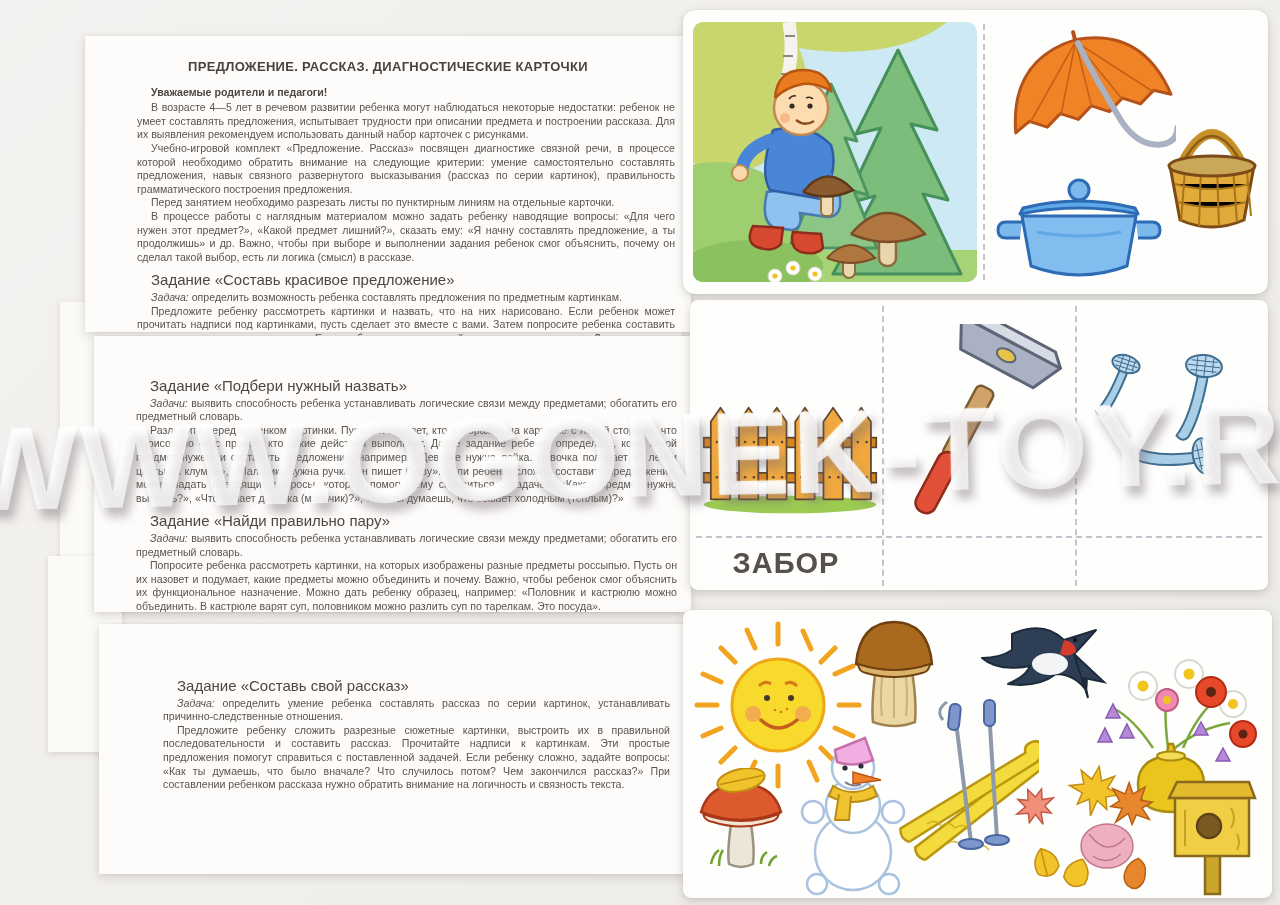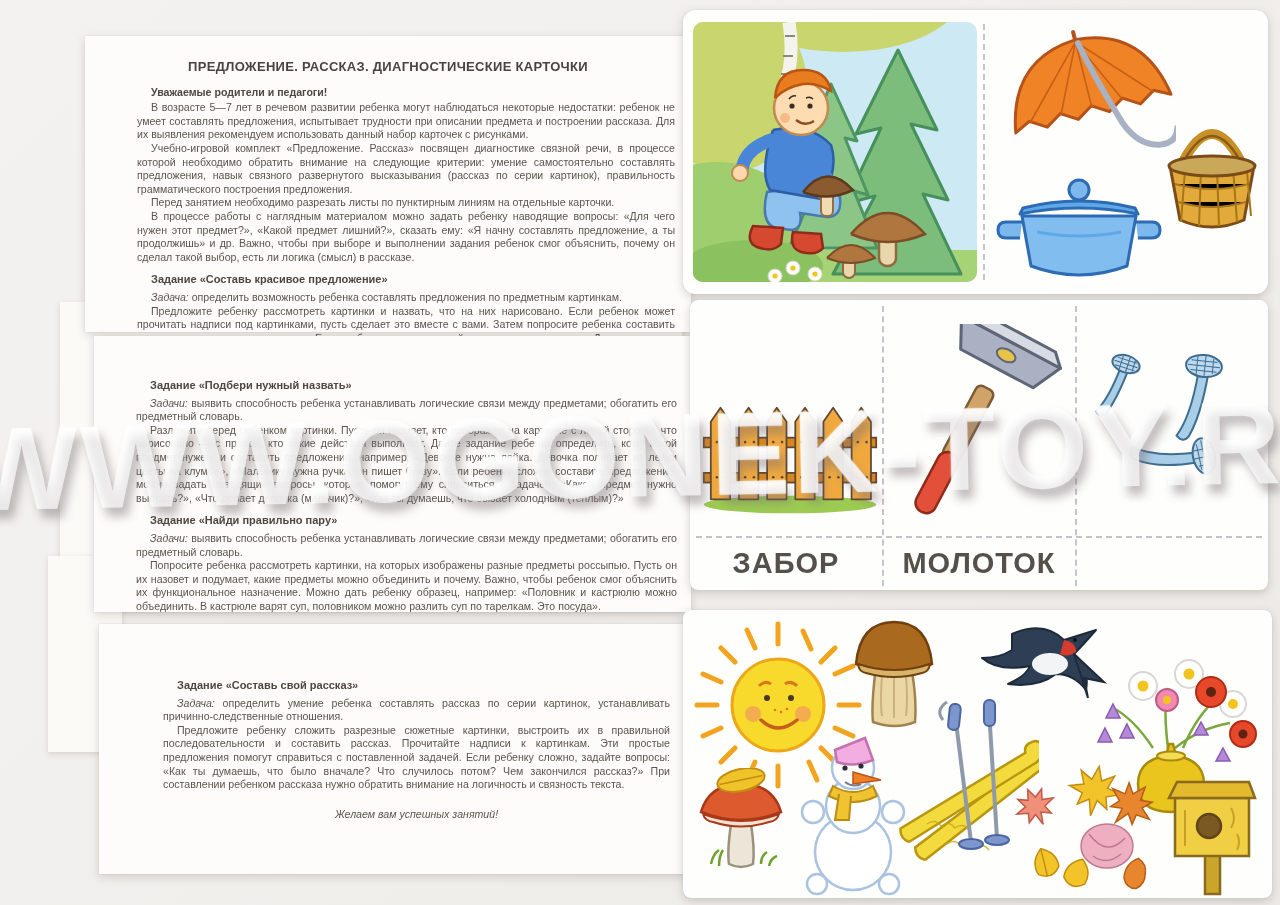--- a/index.html
+++ b/index.html
@@ -4,21 +4,21 @@
 <style>
   html,body{margin:0;padding:0;}
   body{font-family:"Liberation Sans","DejaVu Sans",sans-serif;background:#e9e6e3;}
   #photo{position:relative;width:1280px;height:905px;overflow:hidden;
          background:linear-gradient(135deg,#f4f2f0 0%,#f1efec 55%,#eceae7 100%);}
   .sheet{position:absolute;background:#fdfcfa;box-shadow:0 3px 9px rgba(95,85,78,.22),0 0 1px rgba(0,0,0,.15);}
   .underlay{position:absolute;background:#fbfaf7;box-shadow:0 2px 6px rgba(95,85,78,.18);}
   .card{position:absolute;background:#fefefd;border-radius:12px;box-shadow:0 3px 10px rgba(95,85,78,.26),0 0 1px rgba(0,0,0,.18);}
   .doc{color:#5b544f;font-size:10.6px;line-height:13.6px;}
   .doc p{margin:0;text-indent:14px;text-align:justify;}
-  .doc .task-h{font-weight:bold;color:#4e4741;text-indent:14px;margin:9px 0 4px;font-size:11px;}
+  .doc .task-h{font-weight:normal;color:#4e4741;text-indent:14px;margin:9px 0 4px;font-size:15px;}
   .doc .greet{font-weight:bold;color:#4e4741;text-indent:14px;margin-bottom:2px;}
   .doc .ital{font-style:italic;}
   .title{font-weight:bold;color:#494340;font-size:13px;letter-spacing:.3px;text-align:center;margin:24px 6px 12px;}
   .closing{font-style:italic;text-align:center;margin-top:16px;color:#5b544f;}
   .vdash{position:absolute;border-left:2px dashed #c7c2cc;}
   .hdash{position:absolute;border-top:2px dashed #c7c2cc;}
   .card-label{position:absolute;top:240px;height:46px;width:192px;display:flex;align-items:center;justify-content:center;
               font-weight:bold;font-size:29px;letter-spacing:1px;color:#56504a;}
   .item{position:absolute;}
   .wm{position:absolute;left:-34px;top:388px;width:1300px;z-index:40;pointer-events:none;
@@ -31,21 +31,21 @@
 
 <div id="photo">
 
   <div class="underlay" style="left:60px;top:302px;width:622px;height:308px;"></div>
   <div class="underlay" style="left:48px;top:556px;width:74px;height:196px;"></div>
 
   <div class="sheet doc" style="left:85px;top:36px;width:606px;height:296px;">
     <div class="title">ПРЕДЛОЖЕНИЕ. РАССКАЗ. ДИАГНОСТИЧЕСКИЕ КАРТОЧКИ</div>
     <div style="padding:0 16px 0 52px;">
       <div class="greet">Уважаемые родители и педагоги!</div>
-      <p>В возрасте 5—7 лет в речевом развитии ребенка могут наблюдаться некоторые недостатки: ребенок не умеет составлять предложения, испытывает трудности при описании предмета и построении рассказа. Для их выявления рекомендуем использовать данный набор карточек с рисунками.</p>
+      <p>В возрасте 4—5 лет в речевом развитии ребенка могут наблюдаться некоторые недостатки: ребенок не умеет составлять предложения, испытывает трудности при описании предмета и построении рассказа. Для их выявления рекомендуем использовать данный набор карточек с рисунками.</p>
       <p>Учебно-игровой комплект «Предложение. Рассказ» посвящен диагностике связной речи, в процессе которой необходимо обратить внимание на следующие критерии: умение самостоятельно составлять предложения, навык связного развернутого высказывания (рассказ по серии картинок), правильность грамматического построения предложения.</p>
       <p>Перед занятием необходимо разрезать листы по пунктирным линиям на отдельные карточки.</p>
       <p>В процессе работы с наглядным материалом можно задать ребенку наводящие вопросы: «Для чего нужен этот предмет?», «Какой предмет лишний?», сказать ему: «Я начну составлять предложение, а ты продолжишь» и др. Важно, чтобы при выборе и выполнении задания ребенок смог объяснить, почему он сделал такой выбор, есть ли логика (смысл) в рассказе.</p>
       <div class="task-h">Задание «Составь красивое предложение»</div>
       <p><span class="ital">Задача:</span><span> определить возможность ребенка составлять предложения по предметным картинкам.</span></p>
       <p>Предложите ребенку рассмотреть картинки и назвать, что на них нарисовано. Если ребенок может прочитать надписи под картинками, пусть сделает это вместе с вами. Затем попросите ребенка составить предложение по этим картинкам. Если ребенку сложно, задайте вопросы, например: «Для чего нужен молоток?», «Что можно построить еще, кроме забора?», «Для чего нужен зонтик?», «Какой он?»</p>
     </div>
   </div>
 
   <div class="sheet doc" style="left:94px;top:336px;width:597px;height:276px;">
@@ -57,21 +57,20 @@
       <p><span class="ital">Задачи:</span><span> выявить способность ребенка устанавливать логические связи между предметами; обогатить его предметный словарь.</span></p>
       <p>Попросите ребенка рассмотреть картинки, на которых изображены разные предметы россыпью. Пусть он их назовет и подумает, какие предметы можно объединить и почему. Важно, чтобы ребенок смог объяснить их функциональное назначение. Можно дать ребенку образец, например: «Половник и кастрюлю можно объединить. В кастрюле варят суп, половником можно разлить суп по тарелкам. Это посуда».</p>
     </div>
   </div>
 
   <div class="sheet doc" style="left:99px;top:624px;width:587px;height:250px;">
     <div style="padding:46px 16px 0 64px;">
       <div class="task-h">Задание «Составь свой рассказ»</div>
       <p><span class="ital">Задача:</span><span> определить умение ребенка составлять рассказ по серии картинок, устанавливать причинно-следственные отношения.</span></p>
       <p>Предложите ребенку сложить разрезные сюжетные картинки, выстроить их в правильной последовательности и составить рассказ. Прочитайте надписи к картинкам. Эти простые предложения помогут справиться с поставленной задачей. Если ребенку сложно, задайте вопросы: «Как ты думаешь, что было вначале? Что случилось потом? Чем закончился рассказ?» При составлении ребенком рассказа нужно обратить внимание на логичность и связность текста.</p>
-      <div class="closing">Желаем вам успешных занятий!</div>
     </div>
   </div>
 
   <div class="card" style="left:683px;top:10px;width:585px;height:284px;">
     <svg class="item" style="left:10px;top:12px;" width="284" height="260" viewBox="0 0 284 260">
       <defs>
           <clipPath id="sc">
             <rect x="0" y="0" width="284" height="260" rx="10"></rect>
           </clipPath>
         </defs>
@@ -210,21 +209,20 @@
           <path d="M-13,-5 h26 M-16,0 h32 M-13,5 h26 M-7,-9 v18 M1,-11 v22 M9,-8 v15" stroke-width="1"></path>
         </g>
         <g transform="translate(112,118) rotate(78)">
           <path d="M-5,8 Q-9,50 -24,68 q8,7 13,0 Q3,48 5,8 Z" fill="#a9cfe8"></path>
           <ellipse cx="0" cy="0" rx="18" ry="11"></ellipse>
           <path d="M-13,-5 h26 M-16,0 h32 M-13,5 h26 M-7,-9 v18 M1,-11 v22 M9,-8 v15" stroke-width="1"></path>
         </g>
       </g>
     </svg>
     <div class="card-label" style="left:0;">ЗАБОР</div>
-    <div class="card-label" style="left:193px;">МОЛОТОК</div>
   </div>
 
   <div class="card" style="left:683px;top:610px;width:589px;height:288px;border-radius:8px;">
     <svg class="item" style="left:8px;top:8px;" width="175" height="175" viewBox="0 0 175 175">
       <g stroke="#f2a41f" stroke-width="5" stroke-linecap="round">
         <path d="M87,6 v20 M87,148 v20 M6,87 h20 M148,87 h20 M30,30 l14,14 M130,130 l14,14 M30,144 l14,-14 M130,44 l14,-14 M56,12 l8,18 M118,144 l8,18 M12,56 l18,8 M144,110 l18,8 M12,118 l18,-8 M144,56 l18,-8 M56,162 l8,-18 M112,13 l8,18"></path>
       </g>
       <circle cx="87" cy="87" r="46" fill="#f8da2c" stroke="#eda718" stroke-width="3"></circle>
       <path d="M68,68 q6,-6 12,-2 M94,66 q6,-4 12,2" stroke="#d8791e" stroke-width="3" fill="none"></path>
       <circle cx="76" cy="80" r="3" fill="#46382a"></circle>

